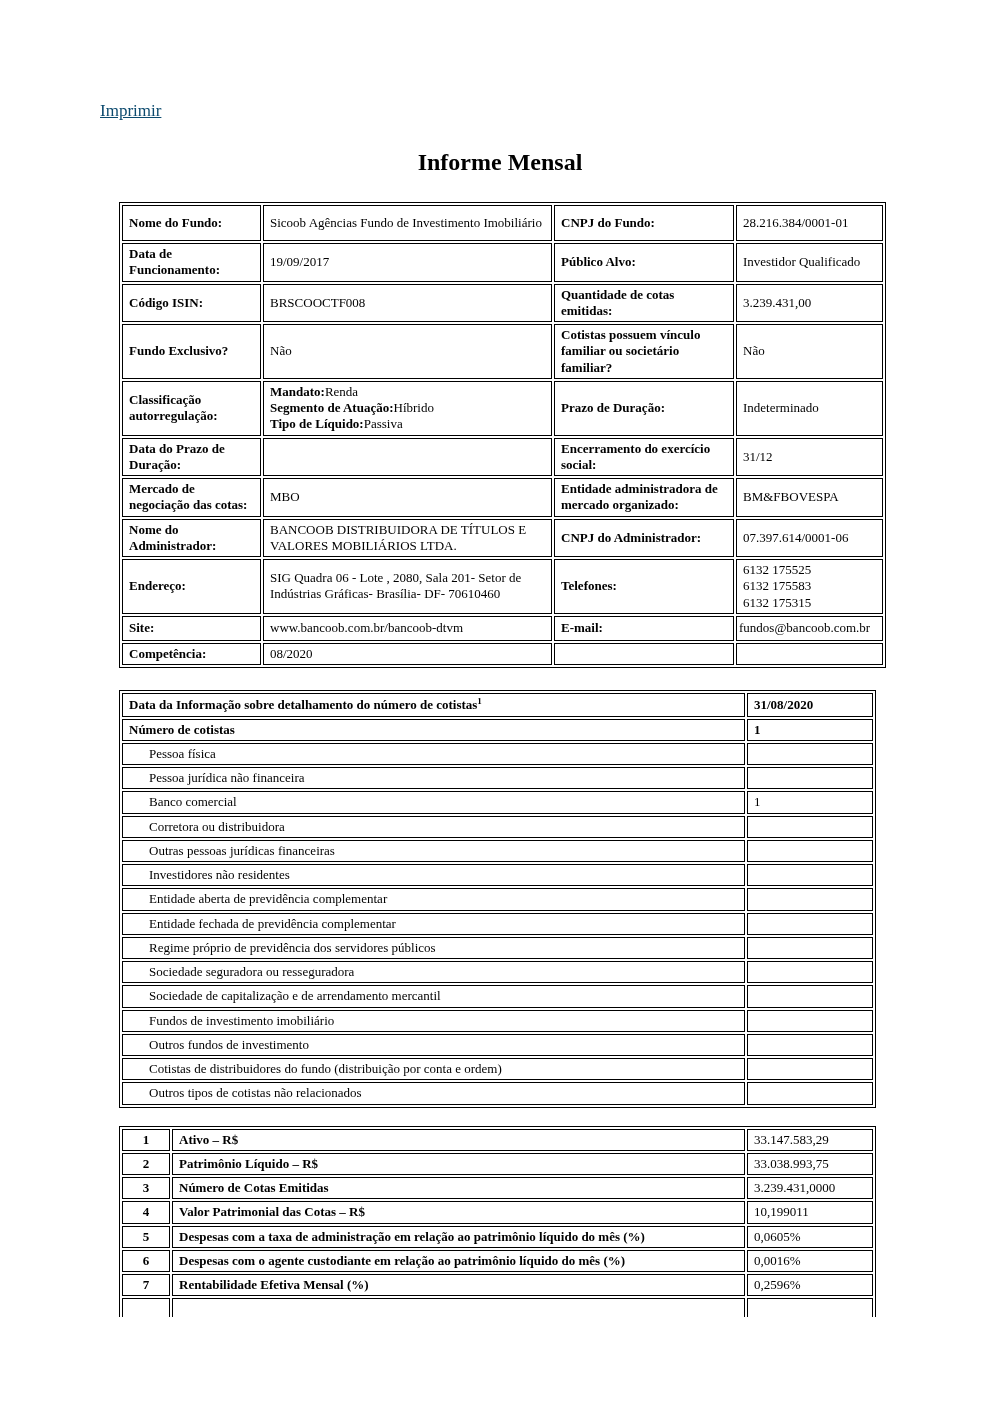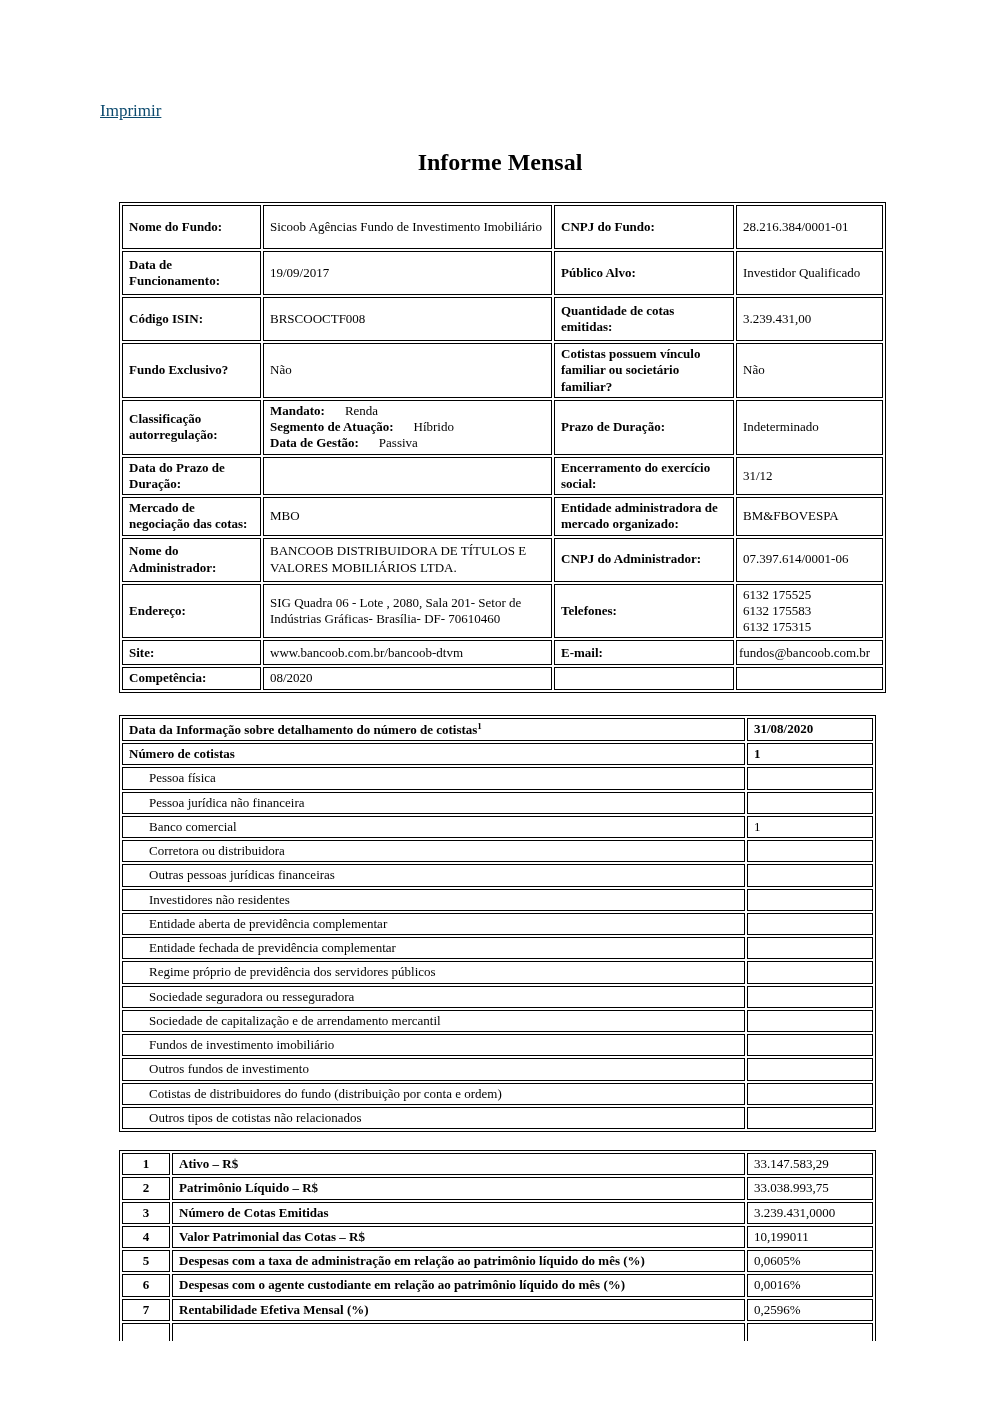--- a/index.html
+++ b/index.html
@@ -28,24 +28,24 @@
   }
   table.tbl td {
     border: 1px solid #000; padding: 2px 6px;
     vertical-align: middle; overflow: hidden;
     line-height: 1.25;
   }
   .b { font-weight: bold; }
   .vright { text-align: left; padding-right: 4px !important; }
   .vcenter { text-align: center; }
   .indent { padding-left: 26px !important; }
-  .sp { margin-left: 20px; }
+  .sp { margin-left: 0; }
 
   
-  tr.r40 > td { height: 44px; }
+  tr.r40 > td { height: 36px; }
   tr.r50 > td { height: 50px; }
   tr.r54 > td { height: 54px; }
   tr.r38 > td { height: 38px; }
   tr.r36 > td { height: 36px; }
   tr.r25 > td { height: 25px; }
   tr.r20 > td { height: 20px; }
 
   table.tbl2 { margin-top: 22px; }
   table.tbl2 td, table.tbl3 td { height: 21px; }
   sup { font-size: 9px; }
@@ -94,21 +94,21 @@
         <td class="b">Fundo Exclusivo?</td>
         <td>Não</td>
         <td class="b">Cotistas possuem vínculo familiar ou societário familiar?</td>
         <td>Não</td>
       </tr>
       <tr class="r54">
         <td class="b">Classificação autorregulação:</td>
         <td>
           <div><span class="b">Mandato:</span><span class="sp">Renda</span></div>
           <div><span class="b">Segmento de Atuação:</span><span class="sp">Híbrido</span></div>
-          <div><span class="b">Data de Gestão:</span><span class="sp">Passiva</span></div>
+          <div><span class="b">Tipo de Líquido:</span><span class="sp">Passiva</span></div>
         </td>
         <td class="b">Prazo de Duração:</td>
         <td>Indeterminado</td>
       </tr>
       <tr class="r38">
         <td class="b">Data do Prazo de Duração:</td>
         <td></td>
         <td class="b">Encerramento do exercício social:</td>
         <td>31/12</td>
       </tr>

